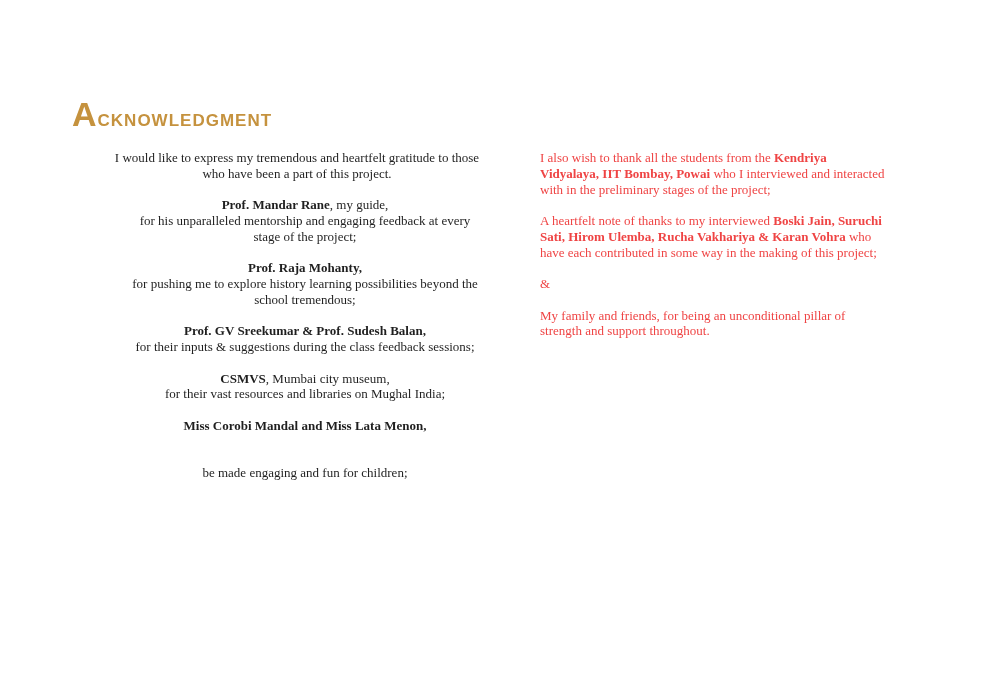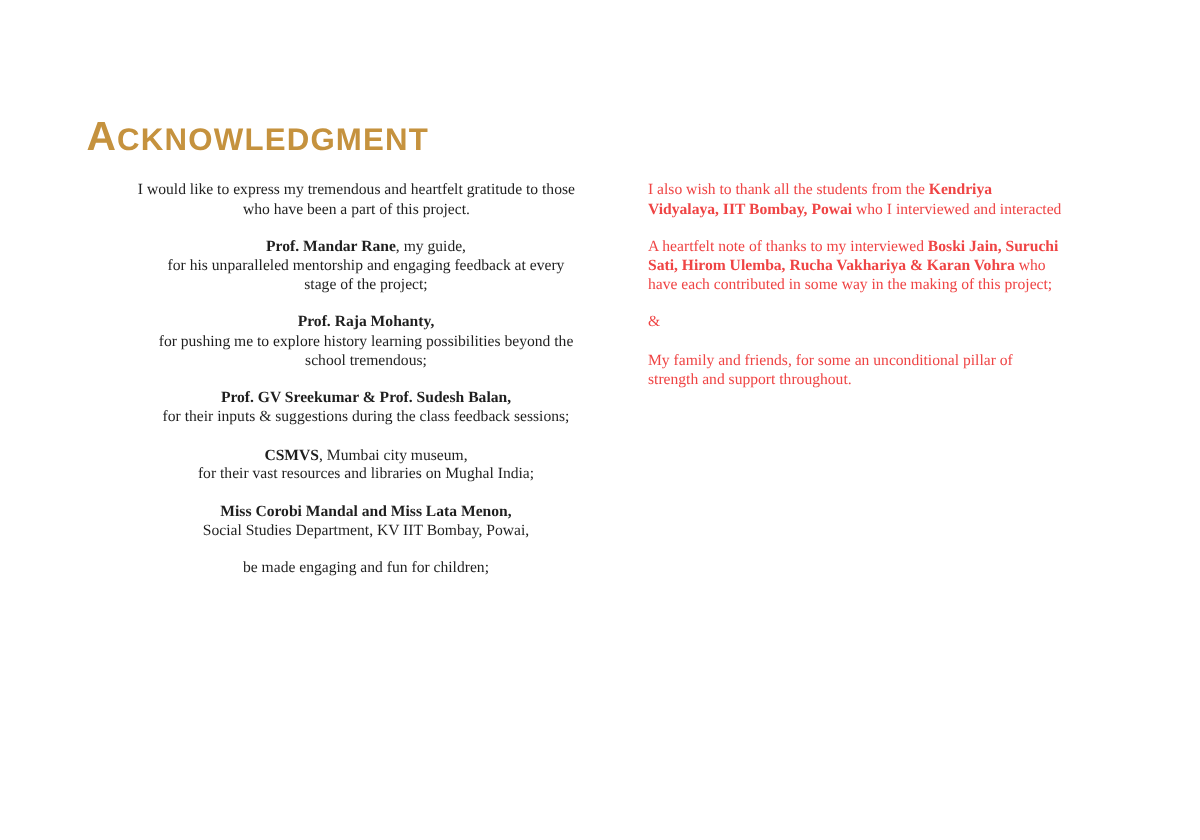--- a/index.html
+++ b/index.html
@@ -27,21 +27,21 @@
     font-family: "Liberation Sans", sans-serif;
     font-weight: bold;
     letter-spacing: 1px;
     line-height: 1;
     white-space: nowrap;
   }
   .title .cap {
     font-size: 34px;
   }
   .title .rest {
-    font-size: 26px;
+    font-size: 17px;
     text-transform: uppercase;
   }
   .col {
     position: absolute;
     top: 150px;
     font-size: 13px;
     line-height: 15.75px;
     color: #1f1f1f;
   }
   .col-left  { left: 72px;  width: 450px; }
@@ -59,23 +59,23 @@
 <div class="page">
 
   <h1 class="title" style="color: rgb(197, 146, 62);"><span class="cap">A</span><span class="rest">cknowledgment</span></h1>
 
   <div class="col col-left" style="color: rgb(31, 31, 31); text-align: center;">
     <p class="para"><span>I would like to express my tremendous and heartfelt gratitude to those</span><br><span>who have been a part of this project.</span></p>
     <p class="para entry"><span class="b">Prof. Mandar Rane</span><span>, my guide,</span><br><span>for his unparalleled mentorship and engaging feedback at every</span><br><span>stage of the project;</span></p>
     <p class="para entry"><span class="b">Prof. Raja Mohanty,</span><br><span>for pushing me to explore history learning possibilities beyond the</span><br><span>school tremendous;</span></p>
     <p class="para entry"><span class="b">Prof. GV Sreekumar &amp; Prof. Sudesh Balan,</span><br><span>for their inputs &amp; suggestions during the class feedback sessions;</span></p>
     <p class="para entry"><span class="b">CSMVS</span><span>, Mumbai city museum,</span><br><span>for their vast resources and libraries on Mughal India;</span></p>
-    <p class="para entry"><span class="b">Miss Corobi Mandal and Miss Lata Menon,</span><br><span>Social Studies Department, KV IIT Bombay, Powai,</span><br><br><span>be made engaging and fun for children;</span></p>
+    <p class="para entry"><span class="b">Miss Corobi Mandal and Miss Lata Menon,</span><br><br><br><span>be made engaging and fun for children;</span></p>
   </div>
 
   <div class="col col-right" style="color: #ef4444;">
-    <p class="para"><span>I also wish to thank all the students from the </span><span class="b">Kendriya</span><br><span class="b">Vidyalaya, IIT Bombay, Powai</span><span> who I interviewed and interacted</span><br></p>
+    <p class="para"><span>I also wish to thank all the students from the </span><span class="b">Kendriya</span><br><span class="b">Vidyalaya, IIT Bombay, Powai</span><span> who I interviewed and interacted</span><br><span>with in the preliminary stages of the project;</span></p>
     <p class="para"><span>A heartfelt note of thanks to my interviewed </span><span class="b">Boski Jain, Suruchi</span><br><span class="b">Sati, Hirom Ulemba, Rucha Vakhariya &amp; Karan Vohra</span><span> who</span><br><span>have each contributed in some way in the making of this project;</span></p>
     <p class="para"><span>&amp;</span></p>
-    <p class="para"><span>My family and friends, for some an unconditional pillar of</span><br><span>strength and support throughout.</span></p>
+    <p class="para"><span>My family and friends, for being an unconditional pillar of</span><br><span>strength and support throughout.</span></p>
   </div>
 
 </div>
 
 </body></html>

